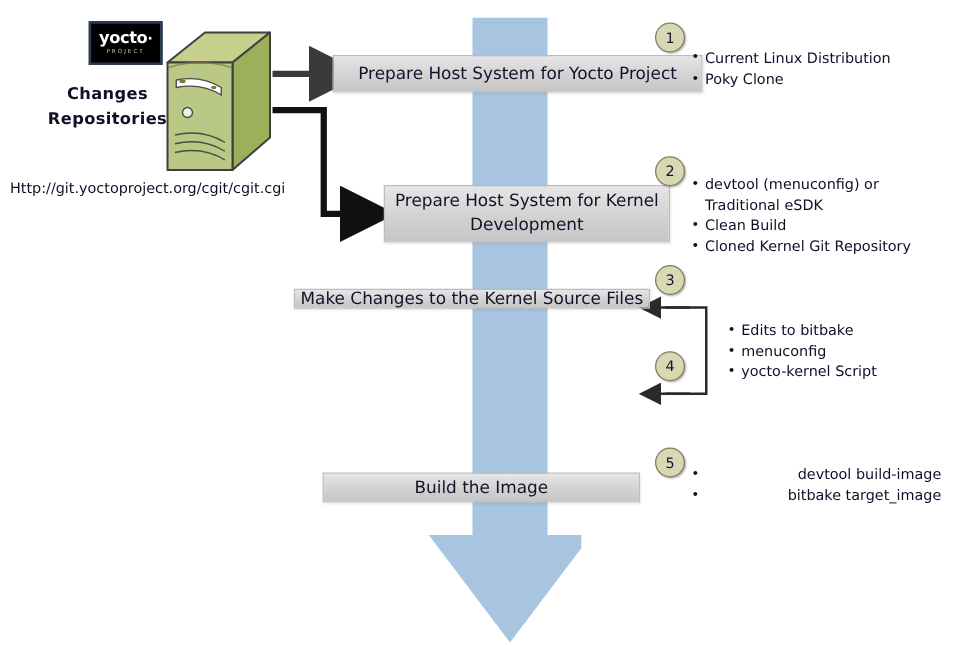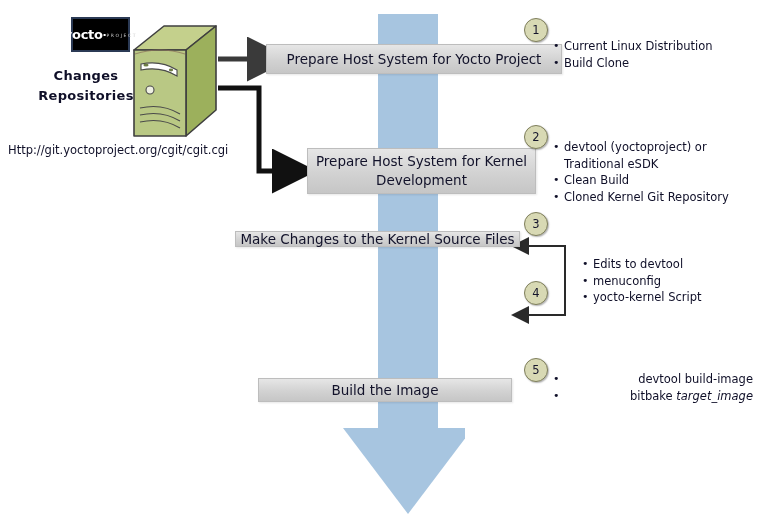--- a/index.html
+++ b/index.html
@@ -44,21 +44,21 @@
   .yocto-logo {
     position: absolute;
     left: 71px;
     top: 17px;
     width: 59px;
     height: 35px;
     background: #000000;
     border: 2px solid #2b3a55;
     box-sizing: border-box;
     display: flex;
-    flex-direction: row;
+    flex-direction: column;
     align-items: center;
     justify-content: center;
   }
   .yocto-word {
     color: #ffffff;
     font-size: 13px;
     font-weight: 600;
     letter-spacing: -0.3px;
     line-height: 13px;
     font-family: "DejaVu Sans", "Liberation Sans", sans-serif;
@@ -166,21 +166,21 @@
     content: "\2022";
     position: absolute;
     left: 0;
     top: 0;
     font-size: 11px;
   }
   #bul-1 { left: 553px; top: 38px;  width: 210px; }
   #bul-2 { left: 553px; top: 139px; width: 212px; }
   #bul-3 { left: 582px; top: 256px; width: 180px; }
   #bul-5 { left: 553px; top: 371px; width: 200px; text-align: right; }
-  .ital { font-style: italic; }
+  .ital { }
 </style>
 </head>
 <body>
 
 <div id="canvas">
 
   <svg class="blue-arrow-svg" viewBox="0 0 130 500">
     <polygon points="43,0 87,0 87,120 113,120 65,185 17,120 43,120" fill="#a7c5e0" transform="translate(0,0) scale(1,1)" style="display:none"></polygon>
 
     <rect x="43" y="0" width="60" height="417" fill="#a7c5e0"></rect>
@@ -249,32 +249,32 @@
   <div class="pbox" id="box-build-image">Build the Image</div>
 
   <div class="numcircle" id="num-1">1</div>
   <div class="numcircle" id="num-2">2</div>
   <div class="numcircle" id="num-3">3</div>
   <div class="numcircle" id="num-4">4</div>
   <div class="numcircle" id="num-5">5</div>
 
   <ul class="bullets" id="bul-1">
     <li>Current Linux Distribution</li>
-    <li>Build Clone</li>
+    <li>Poky Clone</li>
   </ul>
 
   <ul class="bullets" id="bul-2">
-    <li>devtool (yoctoproject) or
+    <li>devtool (menuconfig) or
 Traditional eSDK</li>
     <li>Clean Build</li>
     <li>Cloned Kernel Git Repository</li>
   </ul>
 
   <ul class="bullets" id="bul-3">
-    <li>Edits to devtool</li>
+    <li>Edits to bitbake</li>
     <li>menuconfig</li>
     <li>yocto-kernel Script</li>
   </ul>
 
   <ul class="bullets" id="bul-5">
     <li>devtool build-image</li>
     <li><span>bitbake </span><span class="ital">target_image</span></li>
   </ul>
 
 </div>

